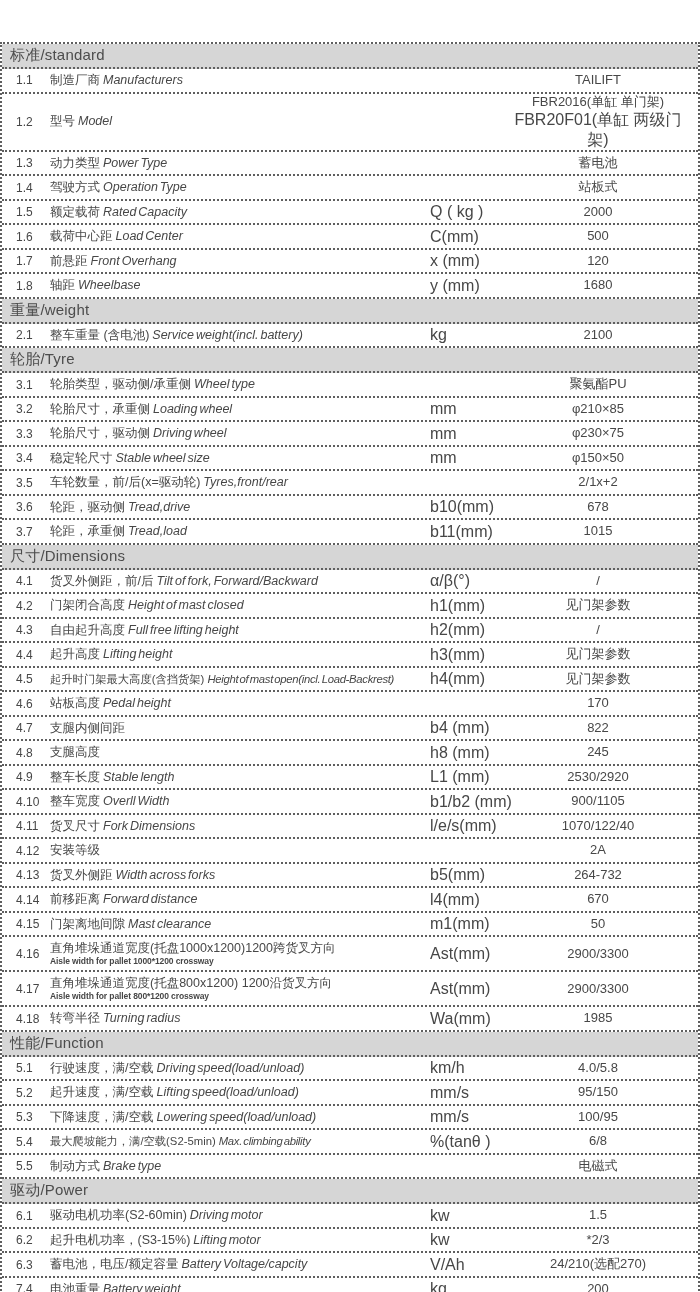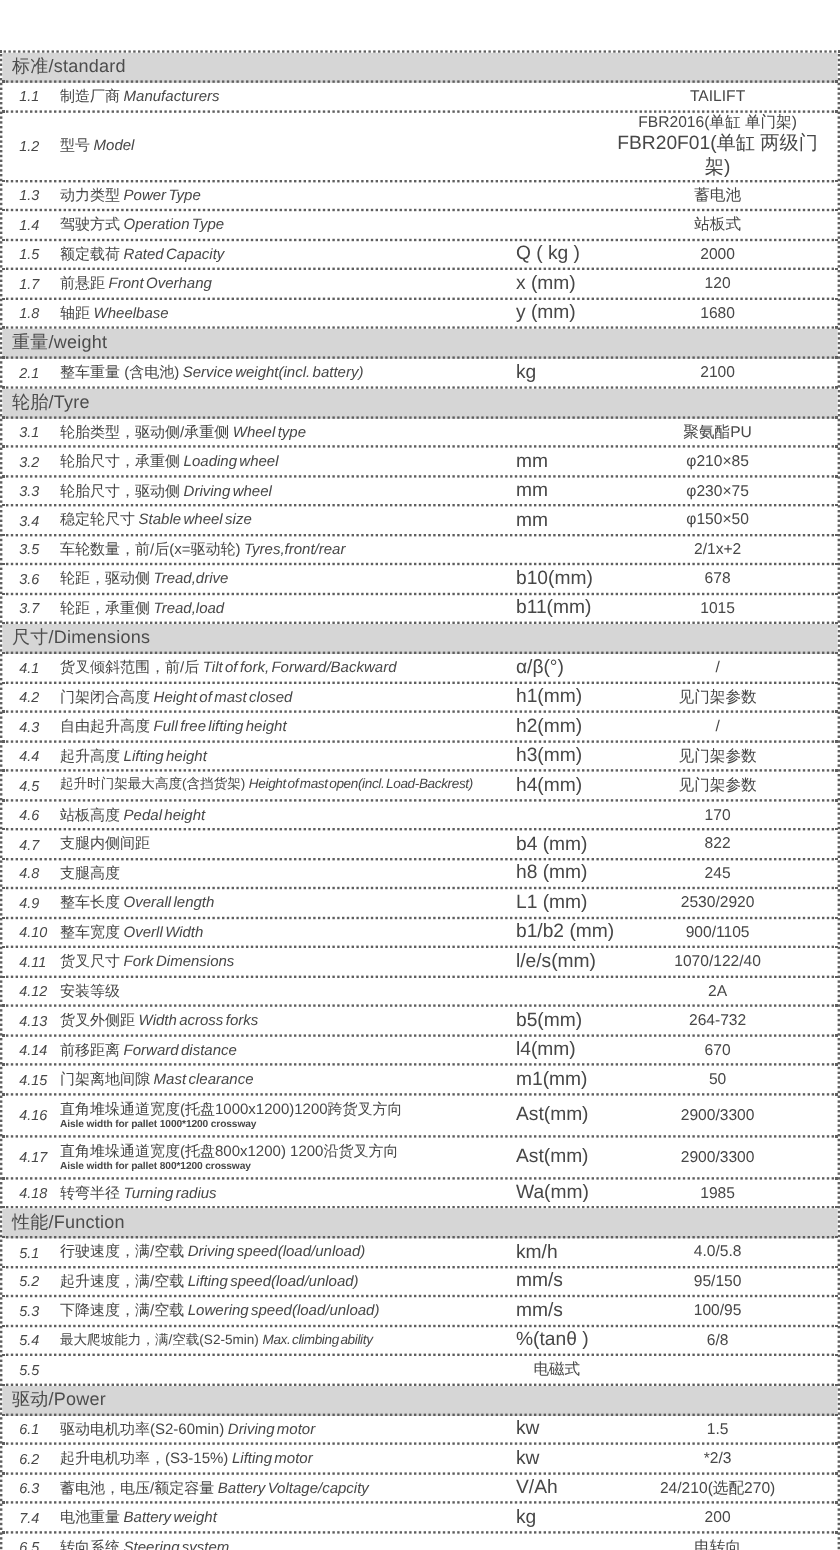--- a/index.html
+++ b/index.html
@@ -43,21 +43,20 @@
     grid-template-columns:48px 380px 74px 1fr;
     align-items:center;
   }
   .row.twoline{min-height:49px;}
   .row.hassub{min-height:35px;}
   .cell{overflow:visible;}
   .no{
     padding-left:14px;
     font-size:12px;
     font-weight:500;
-    font-style:italic;
   }
   .desc{
     white-space:nowrap;
     font-size:12.5px;
     font-weight:500;
     line-height:1.15;
   }
   .desc .zh{letter-spacing:0;text-align:right;}
   .desc .en{margin-left:3px;word-spacing:-1.5px;font-style:italic;}
   .desc.tight{font-size:11.3px;letter-spacing:-0.3px;}
@@ -148,20 +147,32 @@
       <span class="zh">额定载荷</span><span class="en">Rated Capacity</span>
       
     </div>
     <div class="cell unit">Q ( kg )</div>
     <div class="cell value">
       <div class="v1">2000</div>
 
     </div>
   </div>
 
+  <div class="row">
+    <div class="cell no">1.6</div>
+    <div class="cell desc">
+      <span class="zh">载荷中心距</span><span class="en">Load Center</span>
+      
+    </div>
+    <div class="cell unit">C(mm)</div>
+    <div class="cell value">
+      <div class="v1">500</div>
+
+    </div>
+  </div>
 
   <div class="row">
     <div class="cell no">1.7</div>
     <div class="cell desc">
       <span class="zh">前悬距</span><span class="en">Front Overhang</span>
       
     </div>
     <div class="cell unit">x (mm)</div>
     <div class="cell value">
       <div class="v1">120</div>
@@ -294,21 +305,21 @@
     </div>
   </div>
 
   <div class="sechead">
     <span class="sechead-title">尺寸/Dimensions</span>
   </div>
 
   <div class="row">
     <div class="cell no">4.1</div>
     <div class="cell desc">
-      <span class="zh">货叉倾斜范围，前/后</span><span class="en">Tilt of fork, Forward/Backward</span>
+      <span class="zh">货叉外侧距，前/后</span><span class="en">Tilt of fork, Forward/Backward</span>
       
     </div>
     <div class="cell unit">α/β(°)</div>
     <div class="cell value">
       <div class="v1">/</div>
 
     </div>
   </div>
 
   <div class="row">
@@ -398,21 +409,21 @@
     <div class="cell unit">h8 (mm)</div>
     <div class="cell value">
       <div class="v1">245</div>
 
     </div>
   </div>
 
   <div class="row">
     <div class="cell no">4.9</div>
     <div class="cell desc">
-      <span class="zh">整车长度</span><span class="en">Overall length</span>
+      <span class="zh">整车长度</span><span class="en">Stable length</span>
       
     </div>
     <div class="cell unit">L1 (mm)</div>
     <div class="cell value">
       <div class="v1">2530/2920</div>
 
     </div>
   </div>
 
   <div class="row">
@@ -583,20 +594,24 @@
     </div>
     <div class="cell unit">%(tanθ )</div>
     <div class="cell value">
       <div class="v1">6/8</div>
 
     </div>
   </div>
 
   <div class="row">
     <div class="cell no">5.5</div>
+    <div class="cell desc">
+      <span class="zh">制动方式</span><span class="en">Brake type</span>
+      
+    </div>
     <div class="cell unit"></div>
     <div class="cell value">
       <div class="v1">电磁式</div>
 
     </div>
   </div>
 
   <div class="sechead">
     <span class="sechead-title">驱动/Power</span>
   </div>

